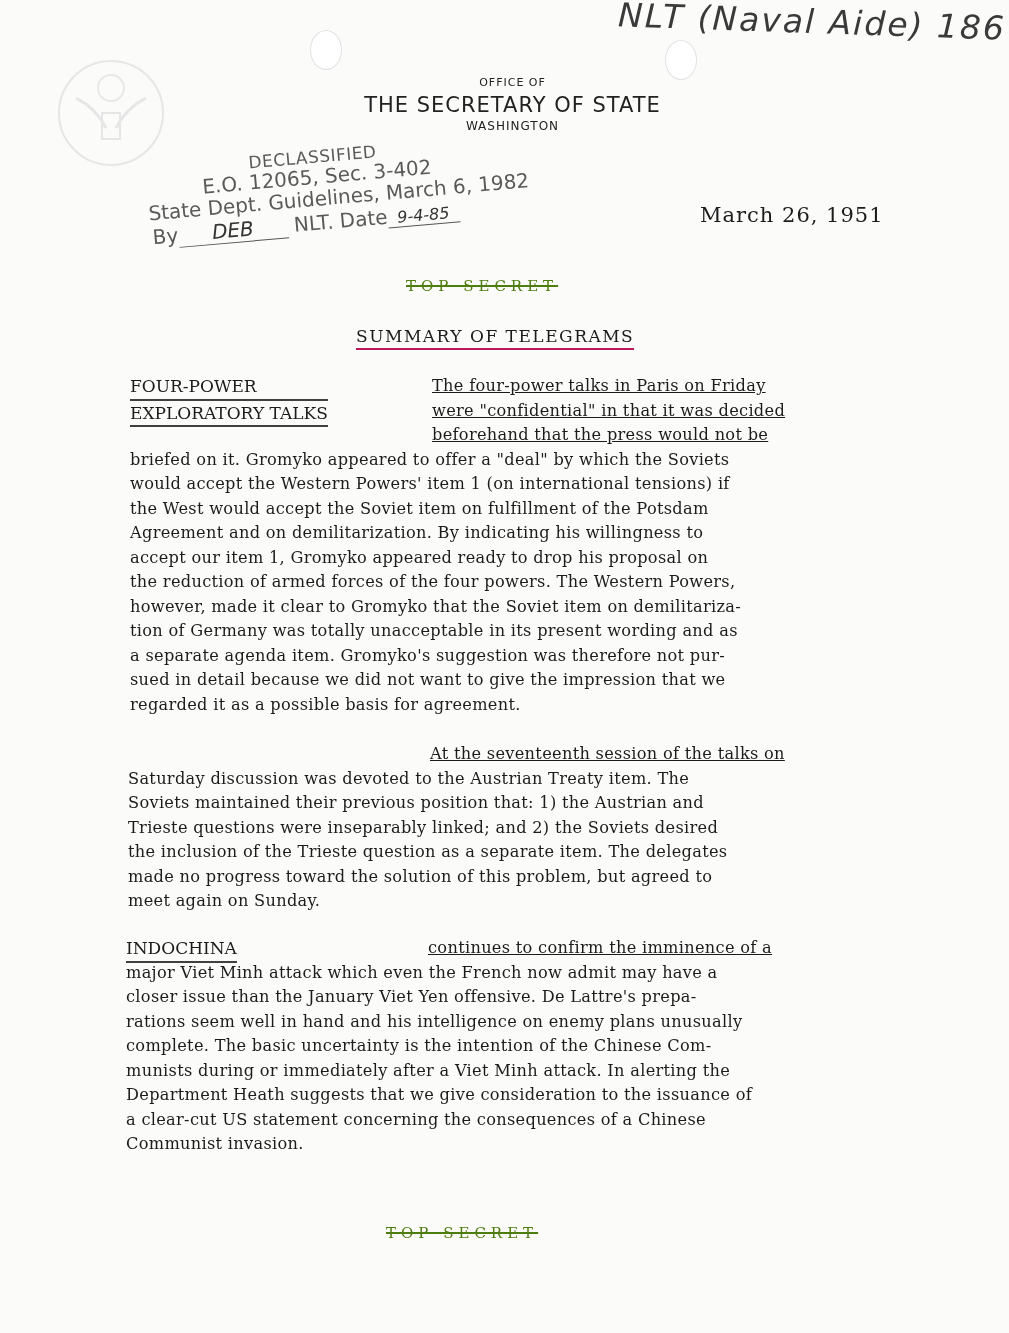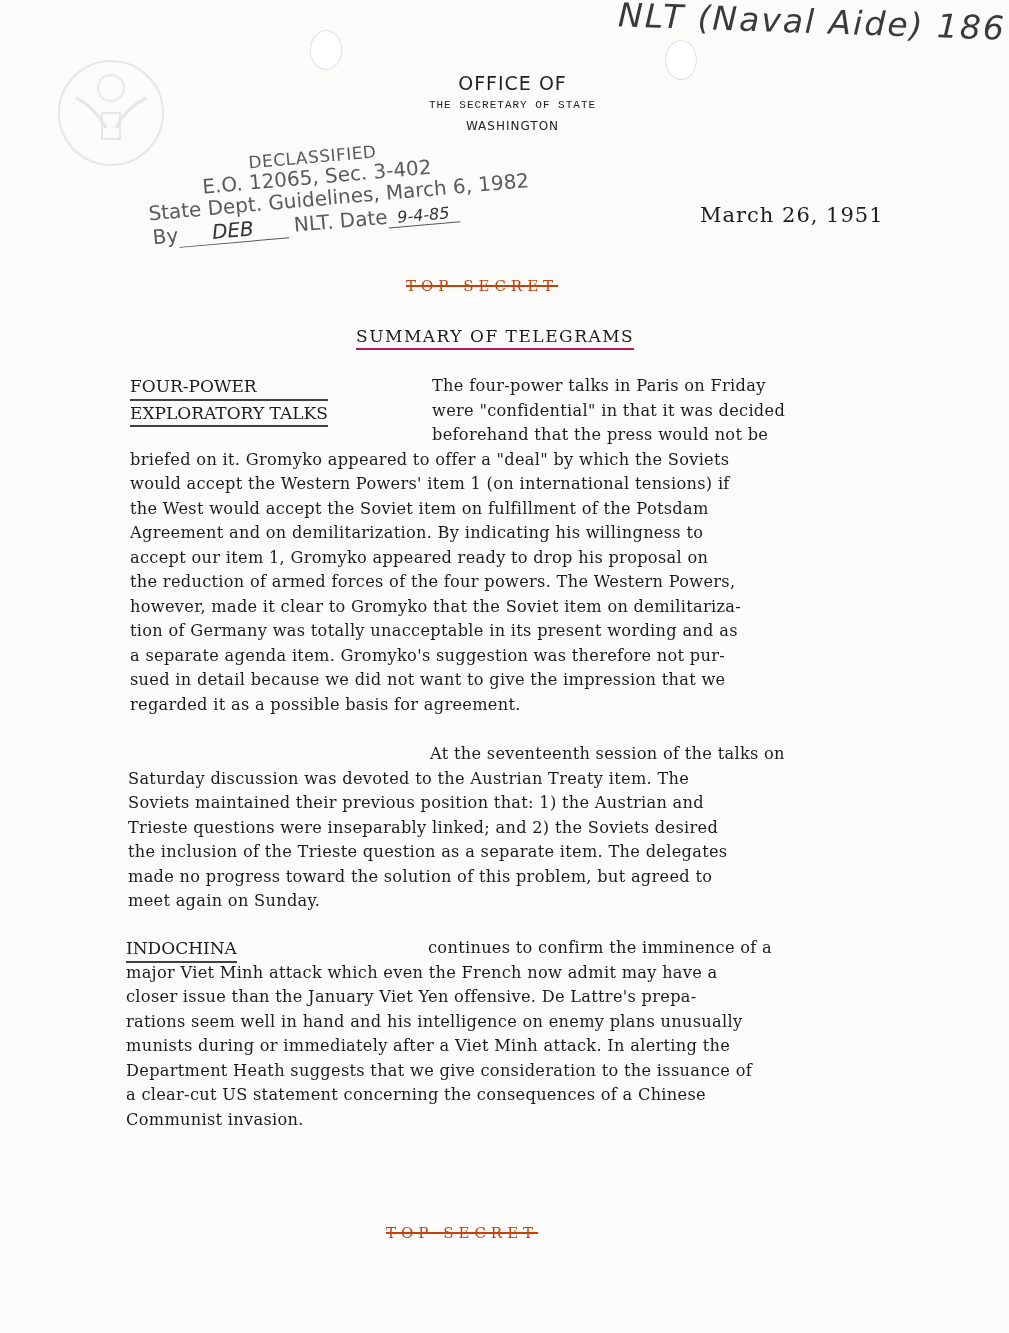--- a/index.html
+++ b/index.html
@@ -20,41 +20,41 @@
   .punch { width: 30px; height: 38px; border-radius: 50%;
     border: 1px solid #e2e2e2; background: #fff; }
   .punch-left { left: 310px; top: 30px; }
   .punch-right { left: 665px; top: 40px; }
   .seal { left: 56px; top: 58px; width: 110px; height: 110px; }
   .letterhead {
     left: 300px; width: 425px; top: 72px;
     text-align: center; font-family: "DejaVu Sans", sans-serif;
     color: #222; letter-spacing: 1px;
   }
-  .letterhead .l1 { font-size: 19px; line-height: 22px; }
-  .letterhead .l2 { font-size: 11px; line-height: 22px; font-family: Liberation Mono, monospace; }
+  .letterhead .l1 { font-size: 11px; line-height: 22px; }
+  .letterhead .l2 { font-size: 21px; line-height: 22px; }
   .letterhead .l3 { font-size: 12px; line-height: 20px; }
   .stamp {
     left: 140px; top: 162px; width: 360px;
     font-family: "DejaVu Sans", sans-serif; color: #5a5a5a;
     transform: rotate(-5deg); transform-origin: left top;
   }
   .stamp div { white-space: nowrap; }
   .stamp .s1 { font-size: 17px; margin-left: 108px; letter-spacing: 0.5px; }
   .stamp .s2 { font-size: 20px; margin-left: 60px; margin-top: -2px; }
   .stamp .s3 { font-size: 20px; margin-left: 4px; margin-top: -2px; }
   .stamp .s4 { font-size: 20px; margin-left: 6px; margin-top: 0px; }
   .stamp .blank { display: inline-block; border-bottom: 1px solid #555;
     font-family: "DejaVu Sans", sans-serif; font-style: italic; color: #333; text-align: center; }
   .stamp .by-val { width: 110px; }
   .stamp .date-val { width: 72px; font-size: 16px; }
   .date { left: 700px; top: 203px; font-size: 21px; letter-spacing: 1px; }
   .classif {
     font-size: 15px; letter-spacing: 5px; text-decoration: line-through;
-    text-decoration-thickness: 2px; color: #c2410c; white-space: nowrap;
+    text-decoration-thickness: 2px; color: #4d7c0f; white-space: nowrap;
   }
   .classif-top { left: 406px; top: 277px; }
   .classif-bottom { left: 386px; top: 1224px; }
   .doc-title {
     left: 356px; top: 326px; font-size: 17px; letter-spacing: 1.5px;
     border-bottom: 2px solid #be185d; padding-bottom: 2px; white-space: nowrap;
   }
   .section-head {
     font-size: 17px; line-height: 24.5px; white-space: nowrap;
   }
@@ -63,21 +63,21 @@
   .head-four { left: 130px; top: 374px; }
   .head-indo { left: 126px; top: 936px; }
   .para {
     font-size: 16.2px; line-height: 24.5px; text-align: justify;
     width: 772px; letter-spacing: 0.3px;
   }
   .para .line { display: block; white-space: nowrap; }
   .p1 { left: 130px; top: 374px; }
   .p2 { left: 128px; top: 742px; }
   .p3 { left: 126px; top: 936px; }
-  .indent-wide { padding-left: 302px; }
+  .indent-wide { padding-left: 302px; text-decoration: underline; }
   .p2 .indent-wide { padding-left: 302px; }
 </style>
 </head>
 <body>
 
 <div class="abs punch punch-left"></div>
 <div class="abs punch punch-right"></div>
 
 <div class="abs seal">
   <svg width="110" height="110" viewBox="0 0 110 110">
@@ -152,19 +152,20 @@
   <span>
       <span class="uline">INDOCHINA</span>
     </span>
 </div>
 
 <div class="abs para p3">
   <span class="line indent-wide">continues to confirm the imminence of a</span>
   <span class="line">major Viet Minh attack which even the French now admit may have a</span>
   <span class="line">closer issue than the January Viet Yen offensive.  De Lattre's prepa-</span>
   <span class="line">rations seem well in hand and his intelligence on enemy plans unusually</span>
+  <span class="line">complete.  The basic uncertainty is the intention of the Chinese Com-</span>
   <span class="line">munists during or immediately after a Viet Minh attack.  In alerting the</span>
   <span class="line">Department Heath suggests that we give consideration to the issuance of</span>
   <span class="line">a clear-cut US statement concerning the consequences of a Chinese</span>
   <span class="line">Communist invasion.</span>
 </div>
 
 <div class="abs classif classif-bottom">TOP SECRET</div>
 
 </body></html>

